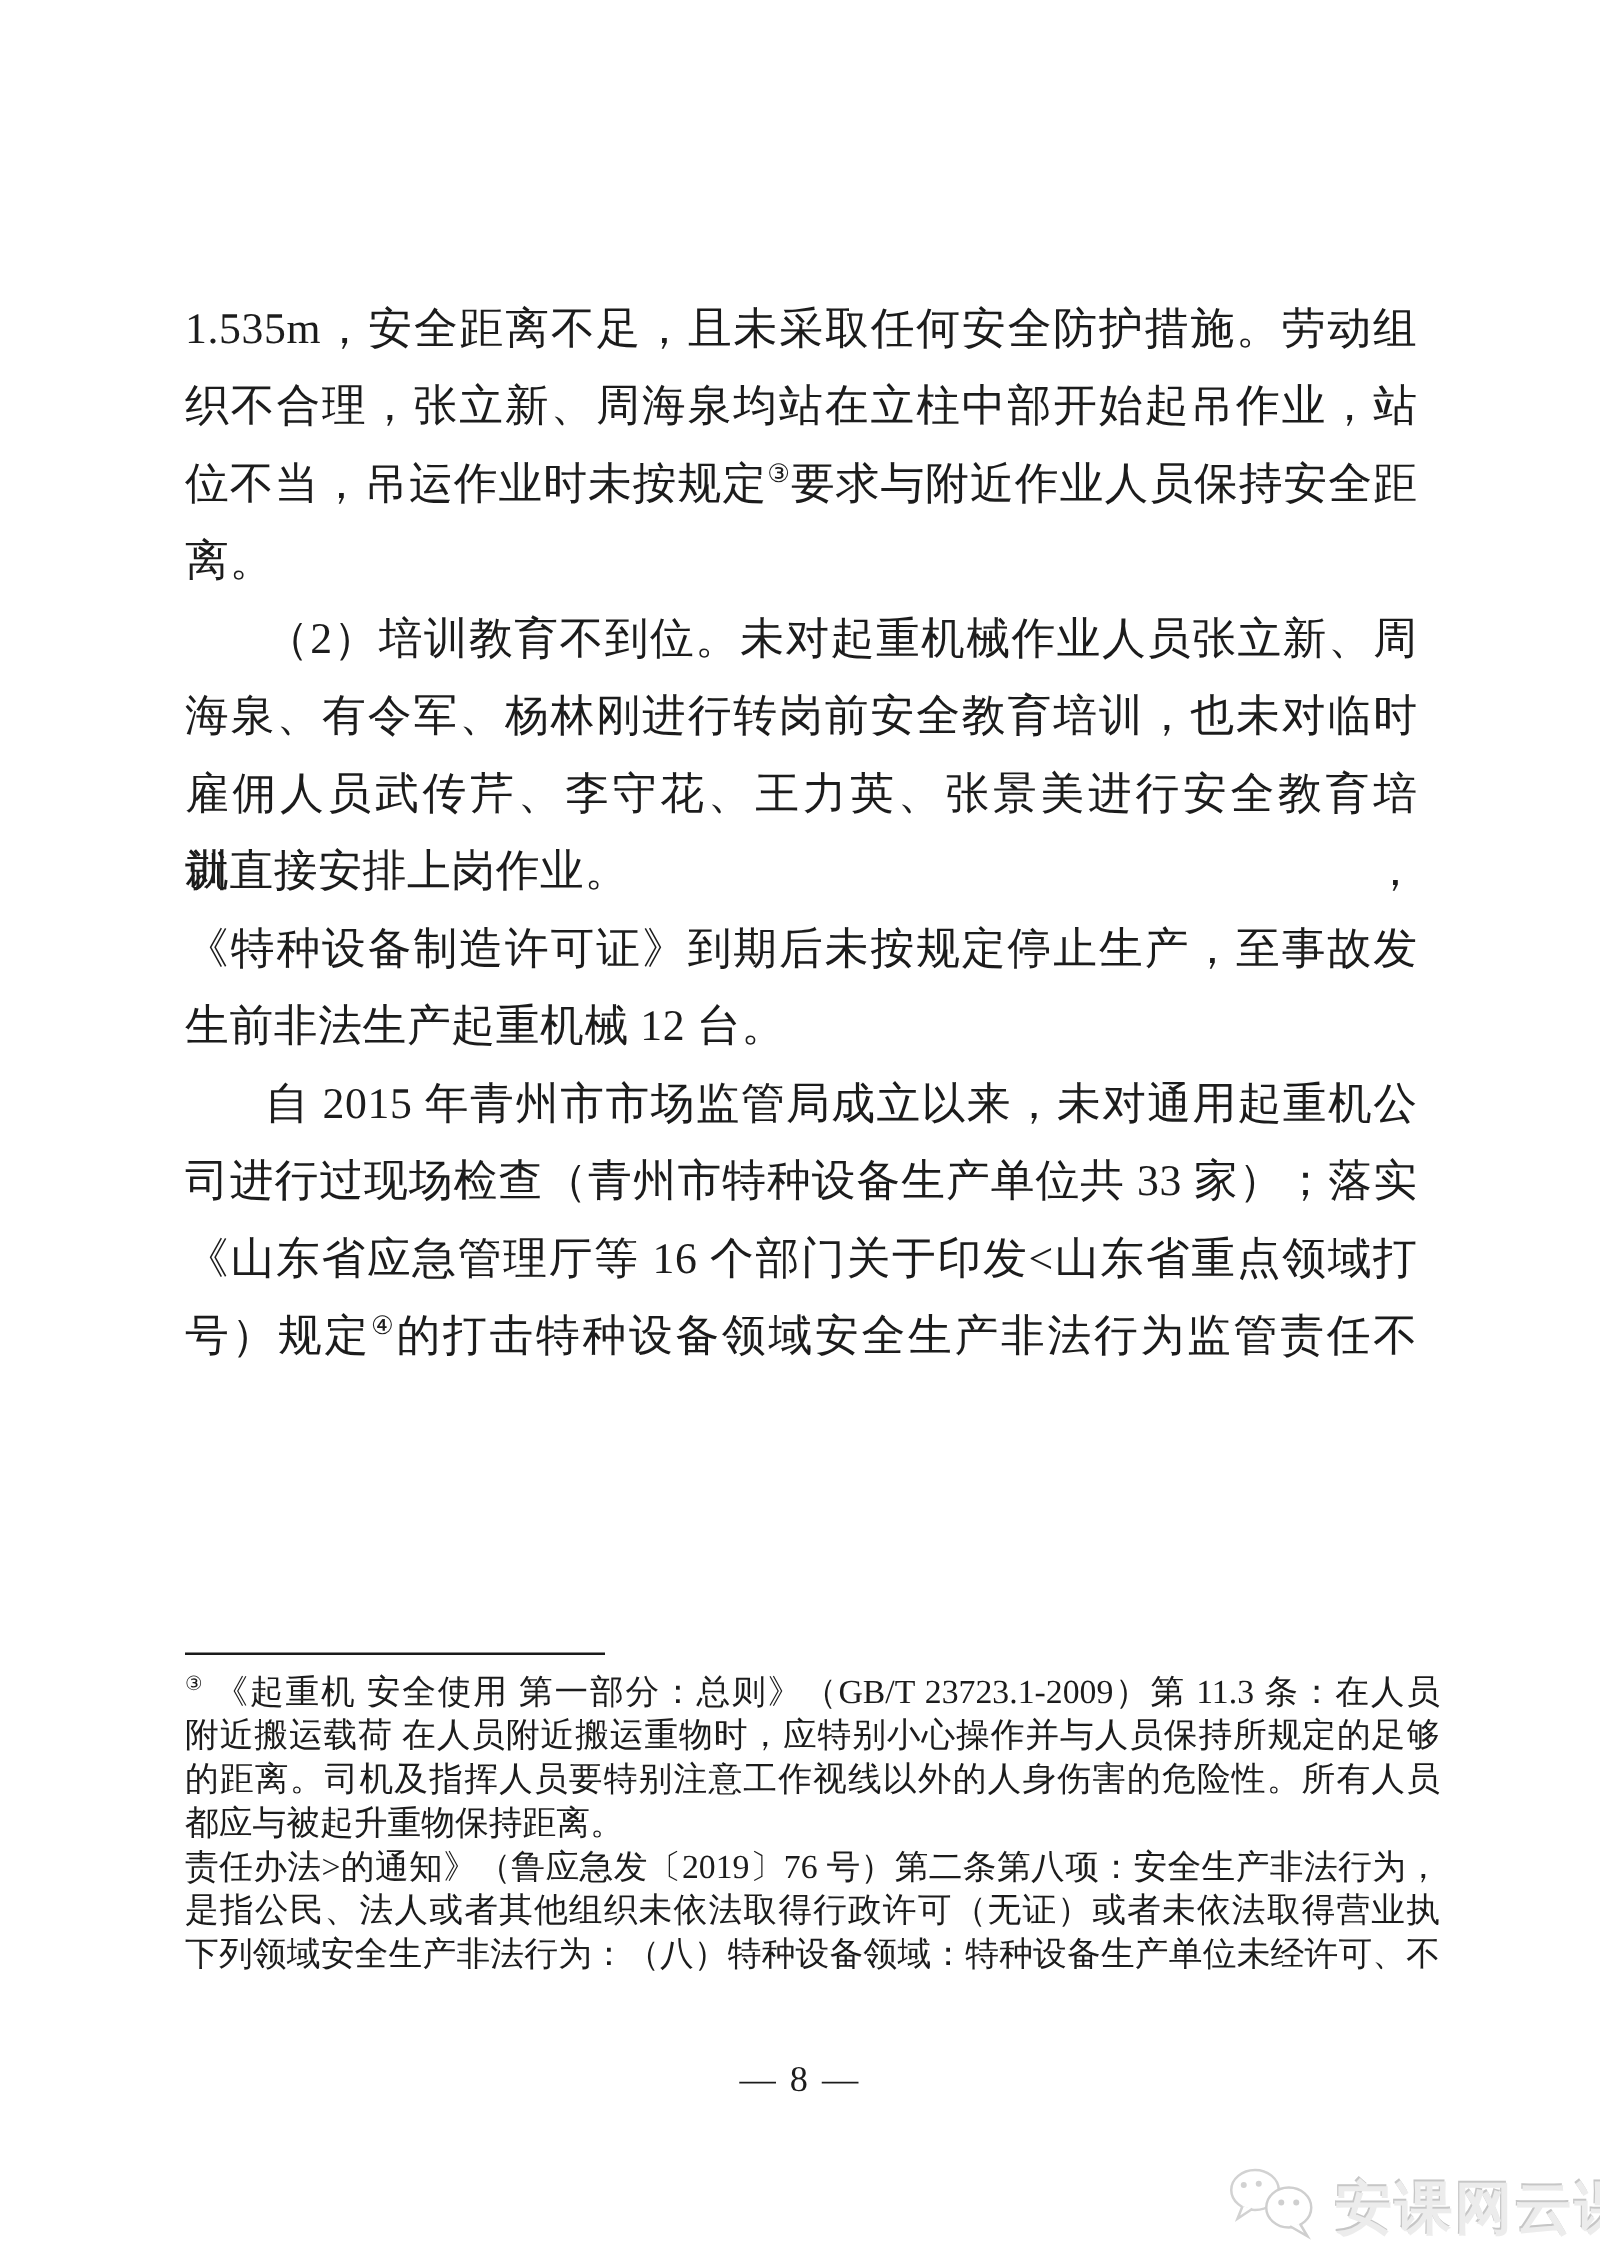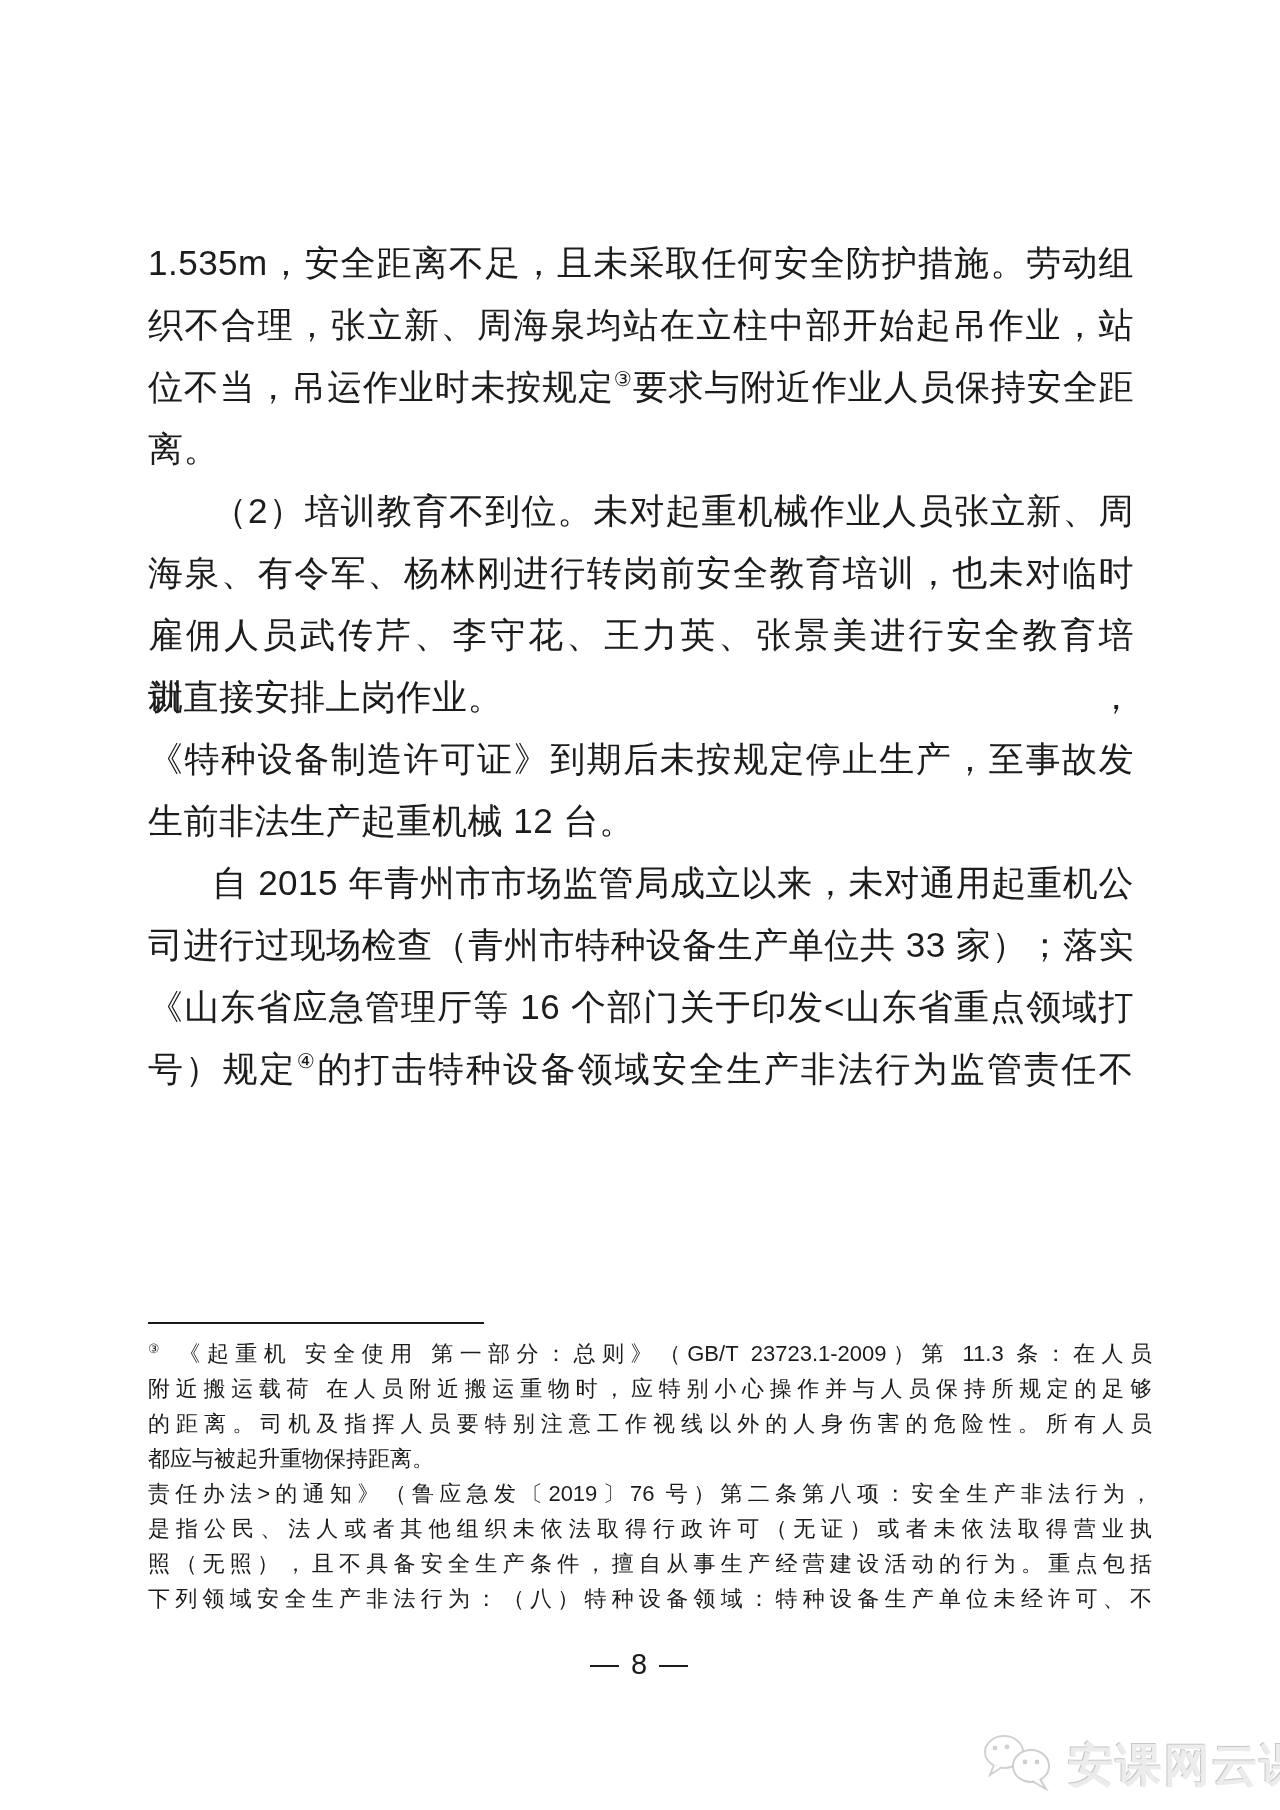--- a/index.html
+++ b/index.html
@@ -2,21 +2,21 @@
 <html><head>
 <meta charset="utf-8">
 <style>
   html,body{margin:0;padding:0;background:#ffffff;}
   .page{
     position:relative;
     width:1280px;
     height:1810px;
     background:#ffffff;
     overflow:hidden;
-    font-family:Liberation Sans, sans-serif;
+    font-family:Liberation Serif, serif;
     color:#1c1c1c;
   }
   .body-text{
     position:absolute;
     left:148px;
     top:232px;
     width:986px;
   }
   .bline{
     height:62px;
@@ -44,21 +44,21 @@
   }
   .footnotes{
     position:absolute;
     left:148px;
     top:1336px;
     width:1004px;
   }
   .fline{
     height:35px;
     line-height:35px;
-    font-size:22px;
+    font-size:27px;
     text-align:justify;
     text-align-last:justify;
   }
   .fline.nj{ text-align-last:left; }
   .page-number{
     position:absolute;
     left:0;
     top:1648px;
     width:100%;
     text-align:center;
@@ -107,21 +107,20 @@
 
   <div class="fnsep"></div>
 
   <div class="footnotes">
     <div class="fline"><sup class="fn">③</sup><span>  《起重机  安全使用  第一部分：总则》（GB/T 23723.1-2009）第 11.3 条：在人员</span></div>
     <div class="fline"><span>附近搬运载荷  在人员附近搬运重物时，应特别小心操作并与人员保持所规定的足够</span></div>
     <div class="fline"><span>的距离。司机及指挥人员要特别注意工作视线以外的人身伤害的危险性。所有人员</span></div>
     <div class="fline nj"><span>都应与被起升重物保持距离。</span></div>
     <div class="fline"><span>责任办法&gt;的通知》（鲁应急发〔2019〕76 号）第二条第八项：安全生产非法行为，</span></div>
     <div class="fline"><span>是指公民、法人或者其他组织未依法取得行政许可（无证）或者未依法取得营业执</span></div>
-    <div class="fline"><span>照（无照），且不具备安全生产条件，擅自从事生产经营建设活动的行为。重点包括</span></div>
     <div class="fline"><span>下列领域安全生产非法行为：（八）特种设备领域：特种设备生产单位未经许可、不</span></div>
   </div>
 
   <div class="page-number">— 8 —</div>
 
   <div class="watermark">
     <span>
       <svg width="78" height="62" viewBox="0 0 78 62">
         <g fill="#ffffff" stroke="#d2d2d2" stroke-width="2">
           <ellipse cx="22" cy="19" rx="19" ry="16"></ellipse>

